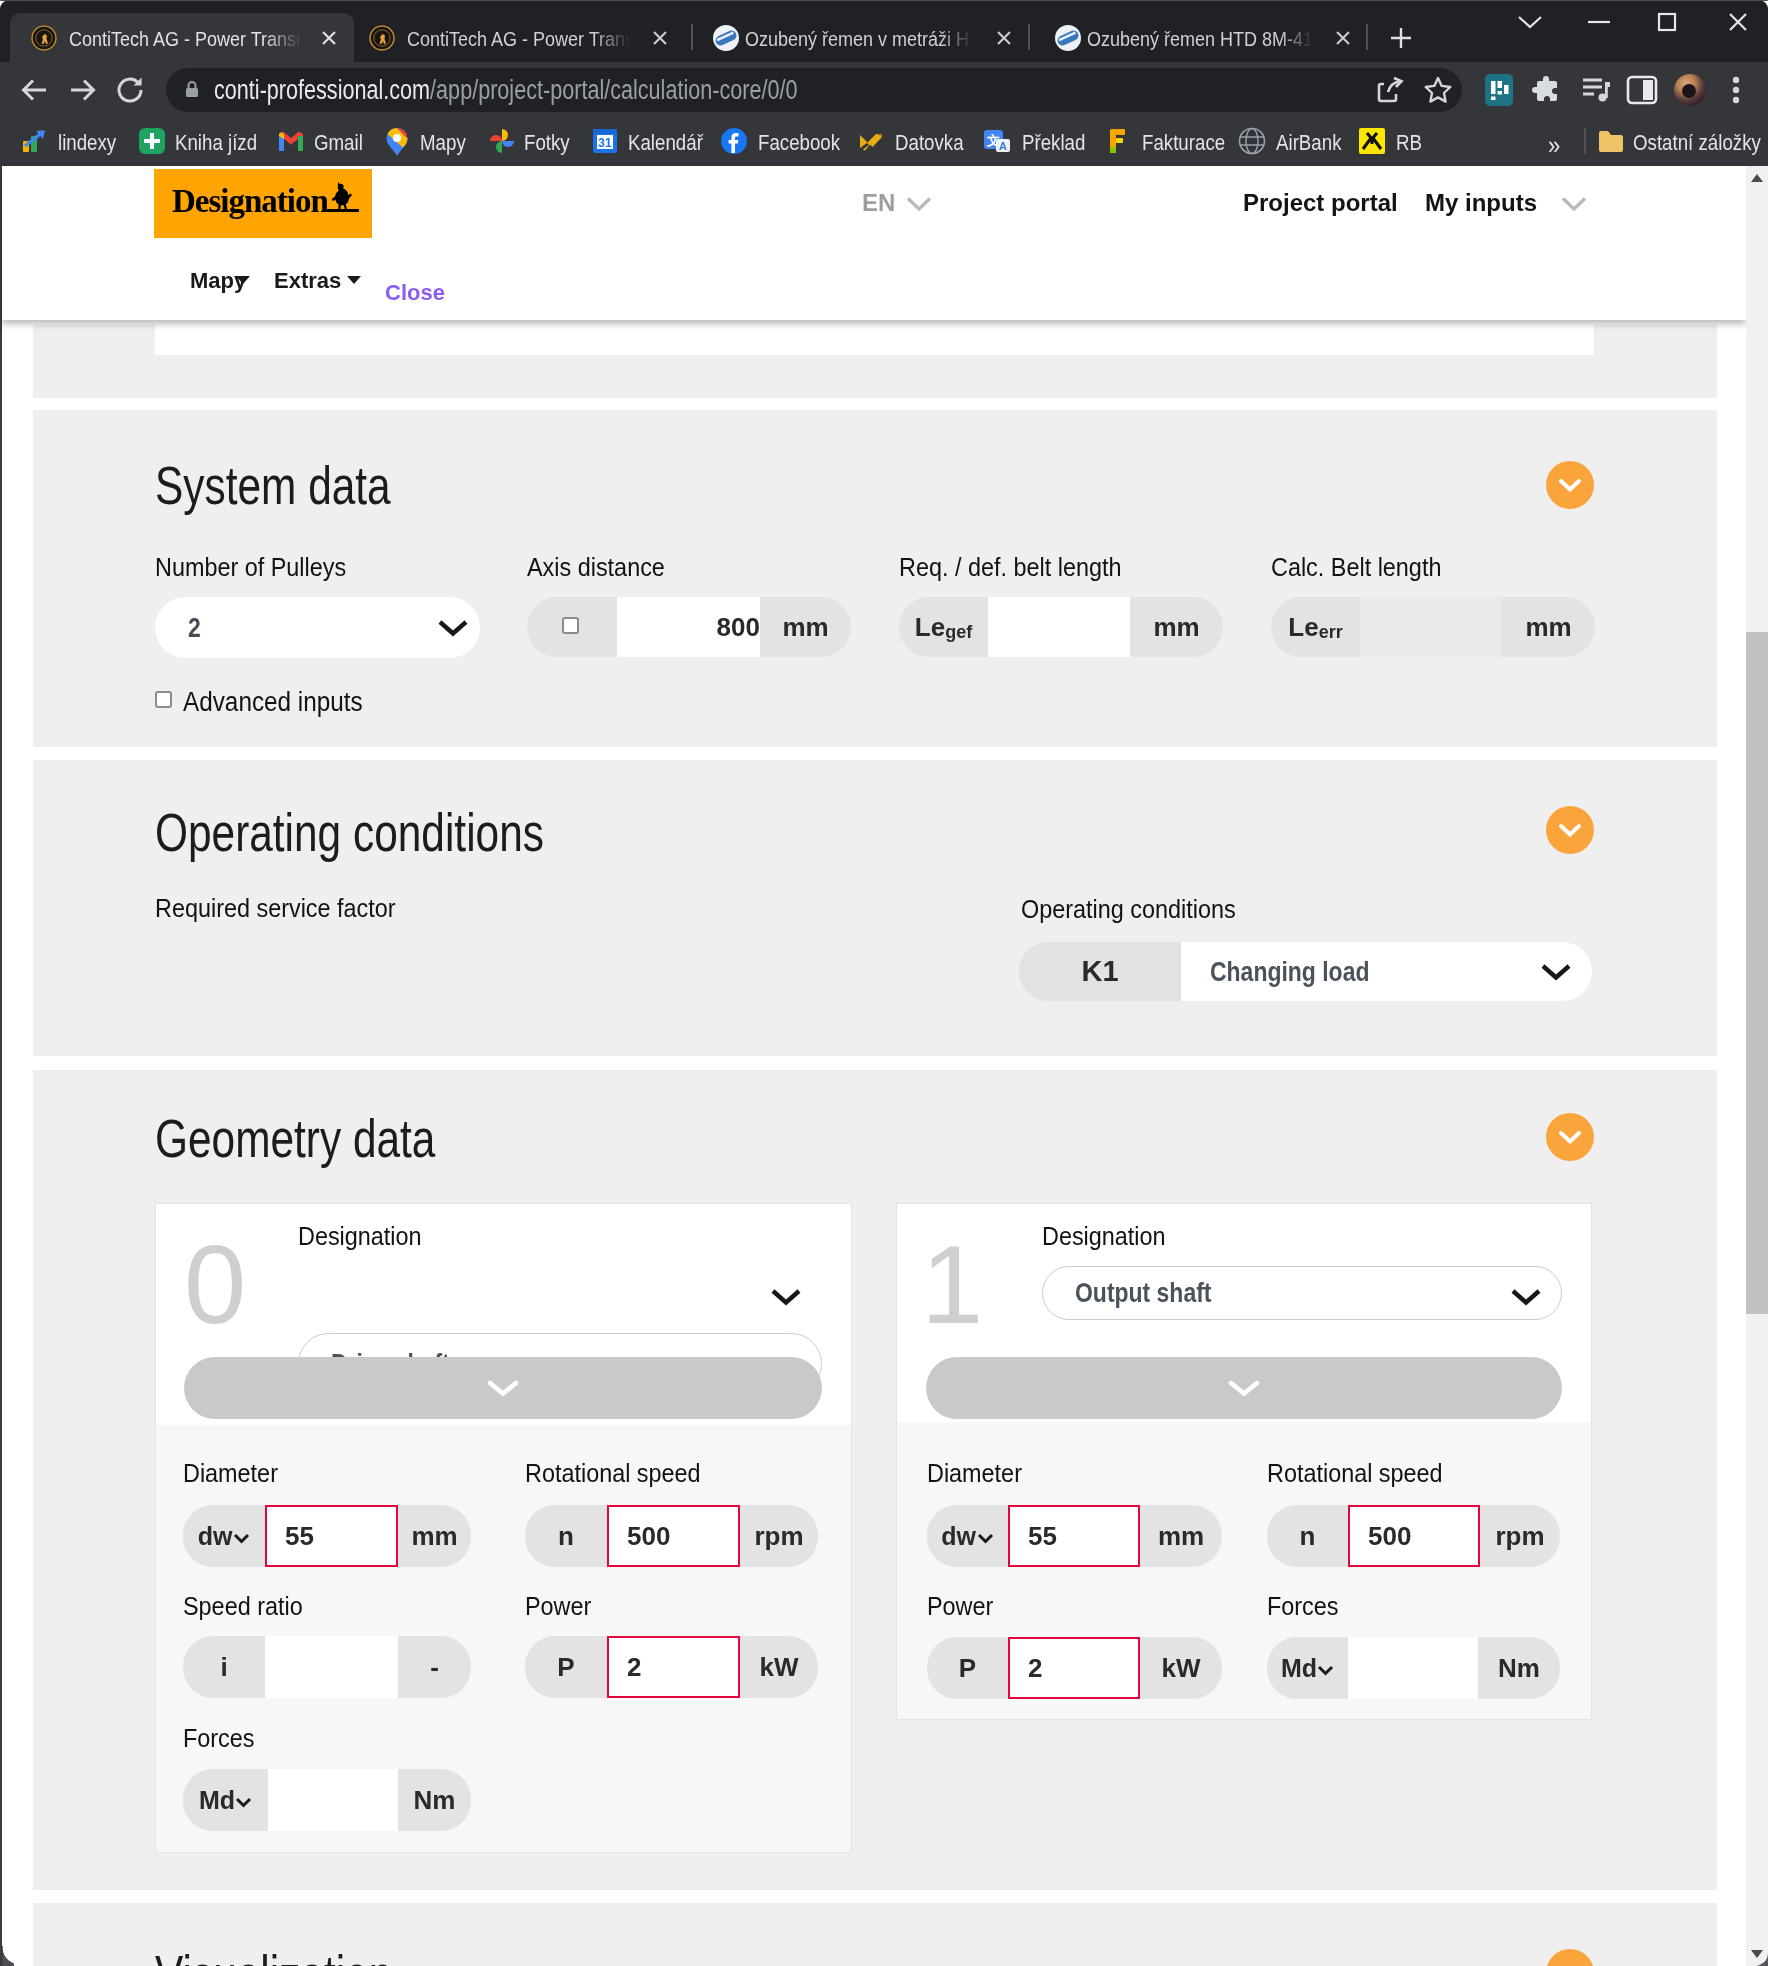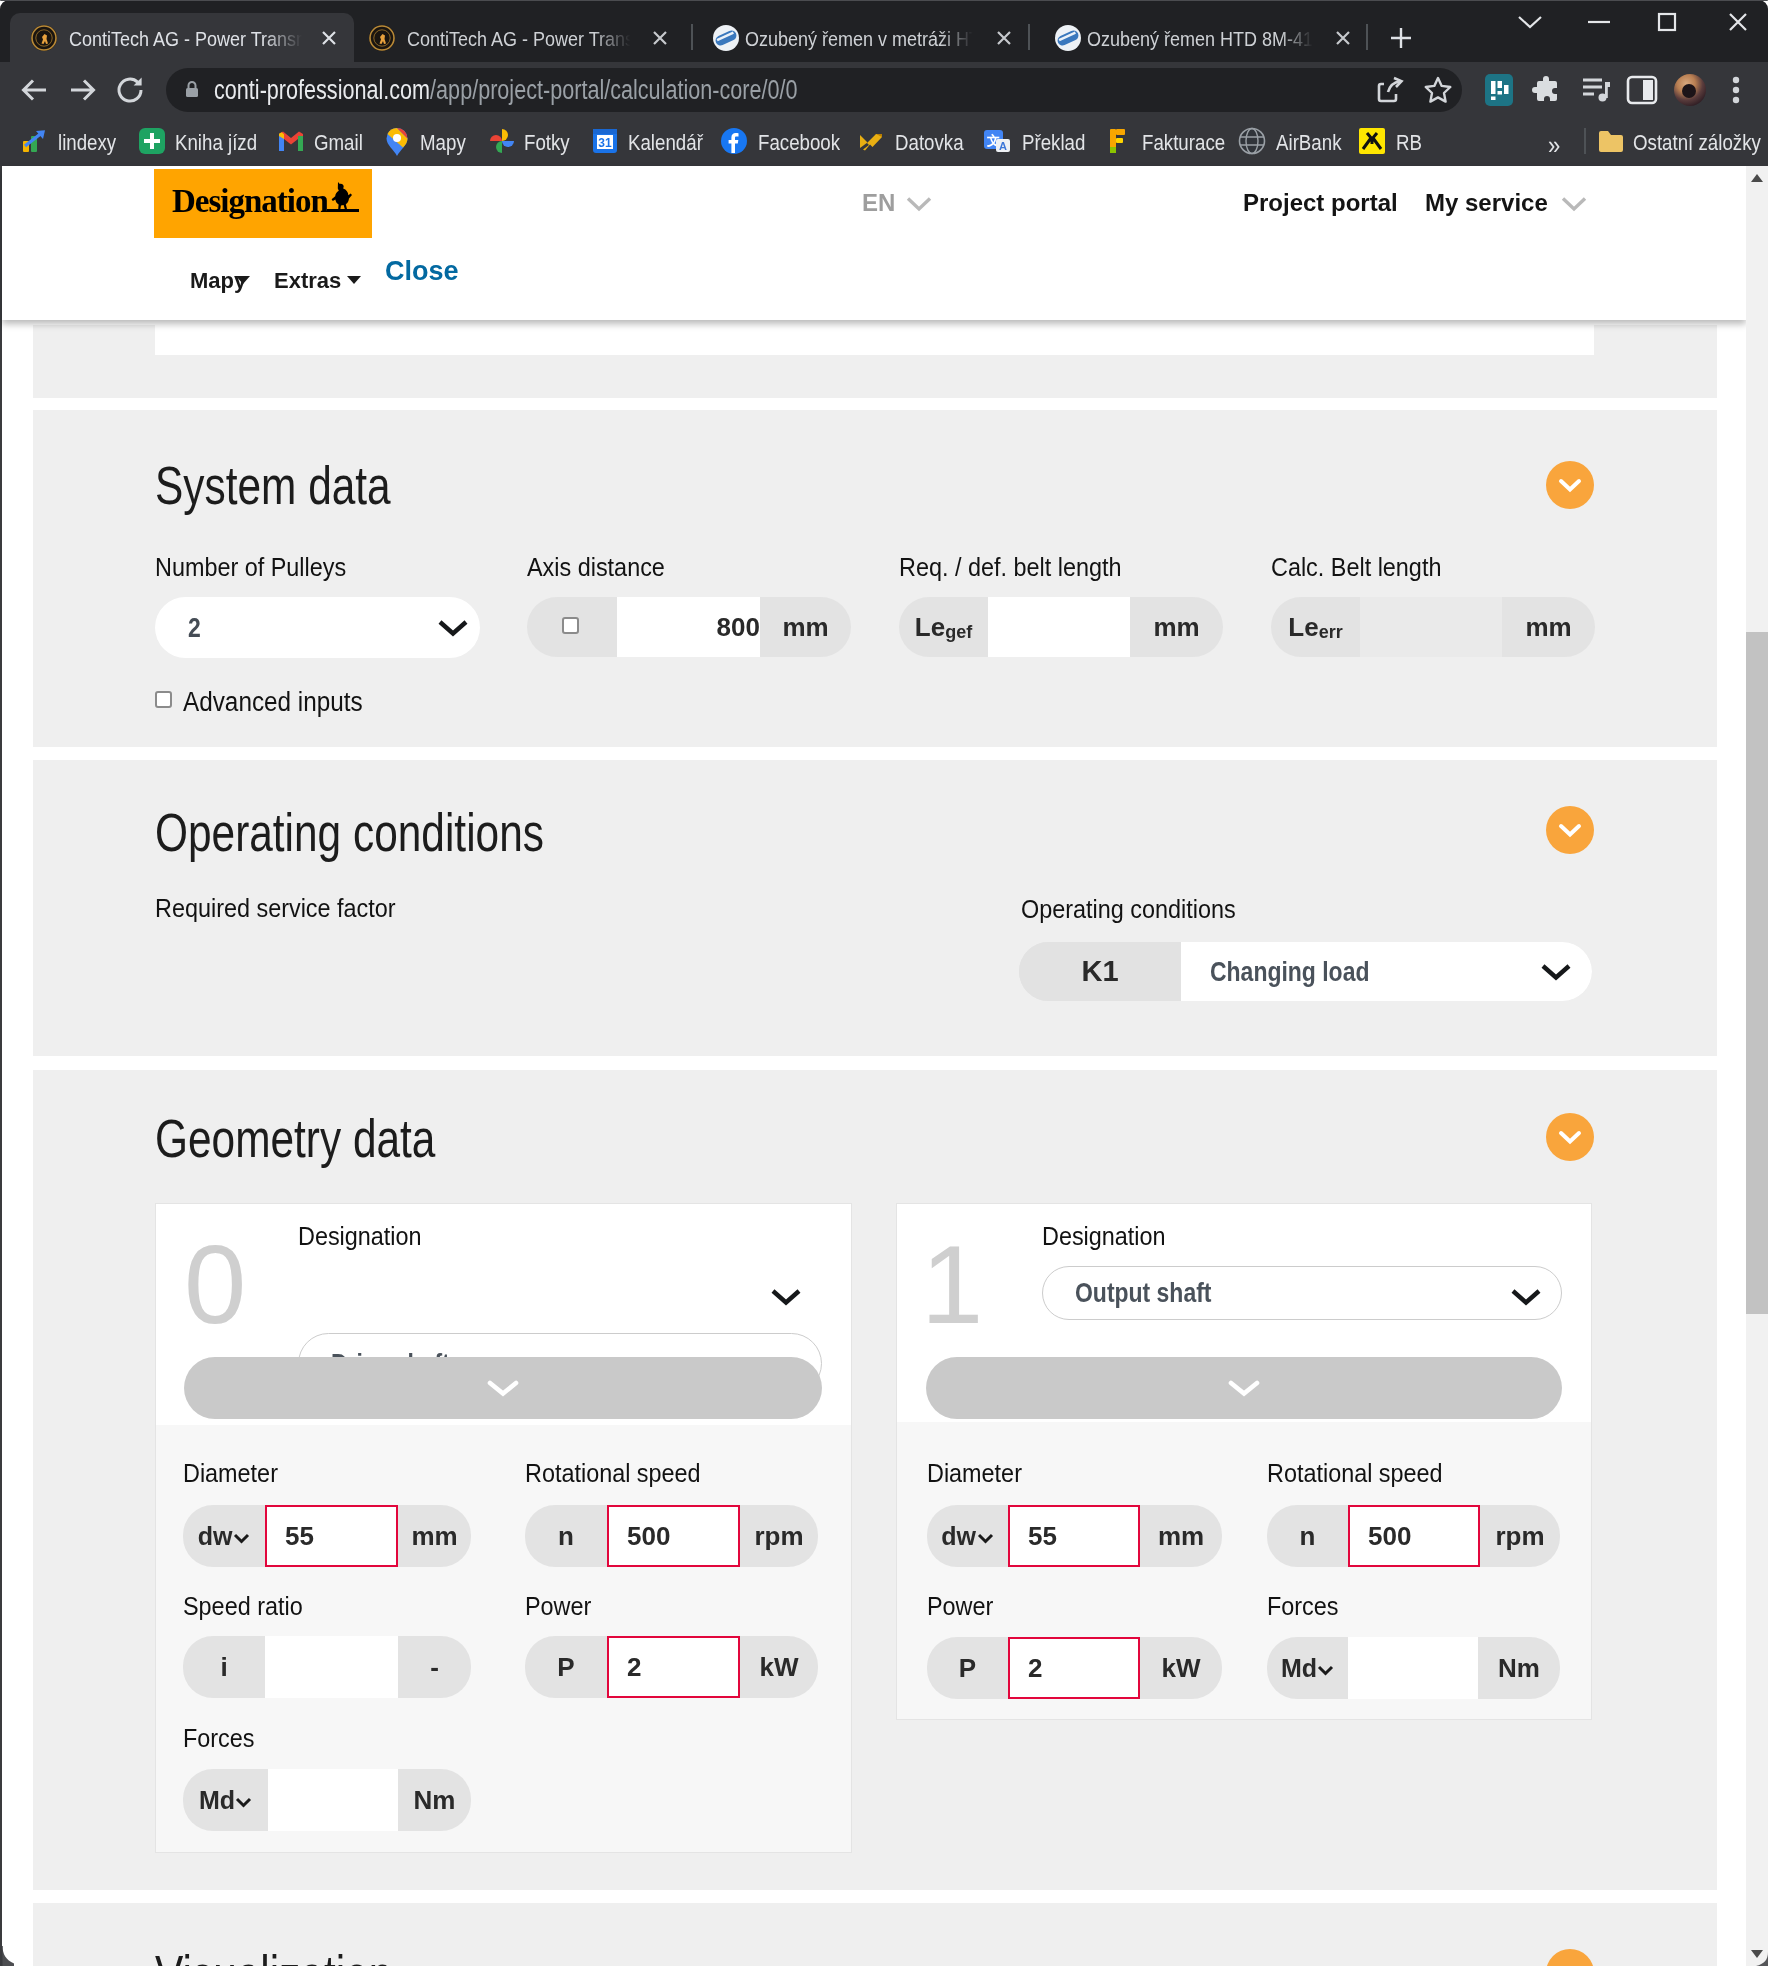--- a/index.html
+++ b/index.html
@@ -260,27 +260,27 @@
 <div class="abs" style="left:154px;top:169px;width:218px;height:69px;background:#ffa400"></div>
 <div class="abs" style="left:172px;top:185px;font-family:'Liberation Serif',serif;font-weight:bold;font-size:33px;line-height:33px;color:#000;letter-spacing:-1px">Designation</div>
 <svg class="abs" style="left:330px;top:181px" width="26" height="28" viewBox="0 0 26 28">
  <path d="M8 1 l1.8 2 c2 -0.6 3.6 0.6 3.9 2.4 l-0.5 2.2 c3.2 1.2 5 3.6 5.2 6.6 l2.2 -1.8 1.4 1.6 -3 3.4 c-0.2 2.6 -1.4 4.6 -3.2 5.8 l1.2 4.8 -2.2 0 -1.2 -4 -2.6 0.4 -0.6 3.6 -2.2 0 0.4 -4.4 c-1.8 -1 -3 -2.8 -3.2 -5 l-2.6 1.4 -1.2 -1.8 3.6 -3 c0.2 -2.4 1.6 -4.4 3.6 -5.4 l-1 -2.4 z" fill="#000"></path>
 </svg>
 <div class="abs" style="left:327px;top:209px;width:32px;height:2.5px;background:#000"></div>
 <div class="abs" style="left:190px;top:270px;font-size:22px;line-height:22px;font-weight:bold;color:#1a1a1a">Mapy</div>
 <div class="abs" style="left:236px;top:276px;width:0;height:0;border-left:7.5px solid transparent;border-right:7.5px solid transparent;border-top:8px solid #1a1a1a"></div>
 <div class="abs" style="left:274px;top:270px;font-size:22px;line-height:22px;font-weight:bold;color:#1a1a1a">Extras</div>
 <div class="abs" style="left:347px;top:276px;width:0;height:0;border-left:7.5px solid transparent;border-right:7.5px solid transparent;border-top:8px solid #1a1a1a"></div>
-<div class="abs" style="left:385px;top:260px;font-size:27px;line-height:22px;font-weight:bold;color:#0369a1">Close</div>
+<div class="abs" style="left:385px;top:282px;font-size:22px;line-height:22px;font-weight:bold;color:#8b5cf6">Close</div>
 <div class="abs" style="left:862px;top:191px;font-size:24px;line-height:24px;font-weight:bold;color:#9e9e9e">EN</div>
 <svg class="abs" style="left:905px;top:196px" width="28" height="16" viewBox="0 0 28 16">
     <path d="M3 2.5 L14 13 L25 2.5" fill="none" stroke="#b9b9b9" stroke-width="3.4"></path>
   </svg>
 <div class="abs" style="left:1243px;top:191px;font-size:24px;line-height:24px;font-weight:bold;color:#141414">Project portal</div>
-<div class="abs" style="left:1425px;top:191px;font-size:24px;line-height:24px;font-weight:bold;color:#141414">My service</div>
+<div class="abs" style="left:1425px;top:191px;font-size:24px;line-height:24px;font-weight:bold;color:#141414">My inputs</div>
 <svg class="abs" style="left:1560px;top:196px" width="28" height="16" viewBox="0 0 28 16">
     <path d="M3 2.5 L14 13 L25 2.5" fill="none" stroke="#b9b9b9" stroke-width="3.4"></path>
   </svg>
 
 <div class="card" style="top:410px;height:337px"></div>
 <div class="stitle" style="top:459px">System data</div>
 <div class="ocirc" style="top:461px">
     <svg width="24" height="15" viewBox="0 0 24 15">
       <path d="M3 3 L12 11.5 L21 3" fill="none" stroke="#fff" stroke-width="4" stroke-linecap="round"></path>
     </svg>

